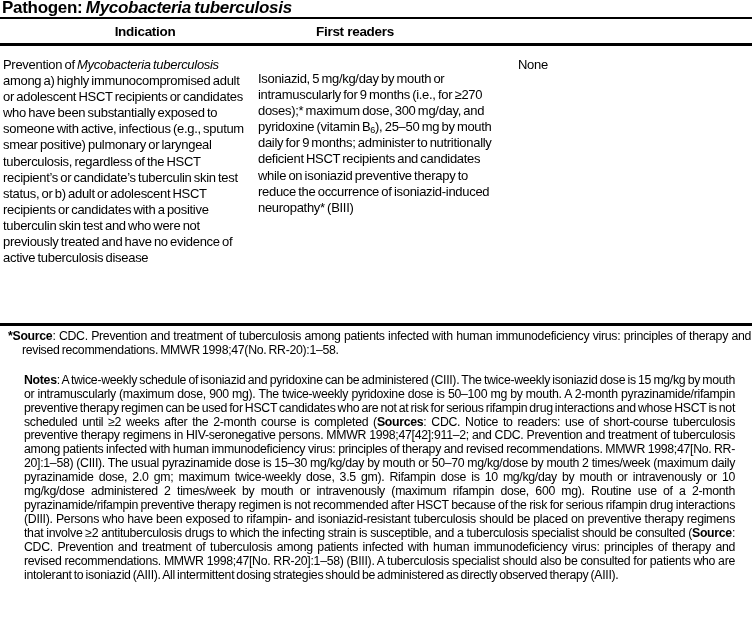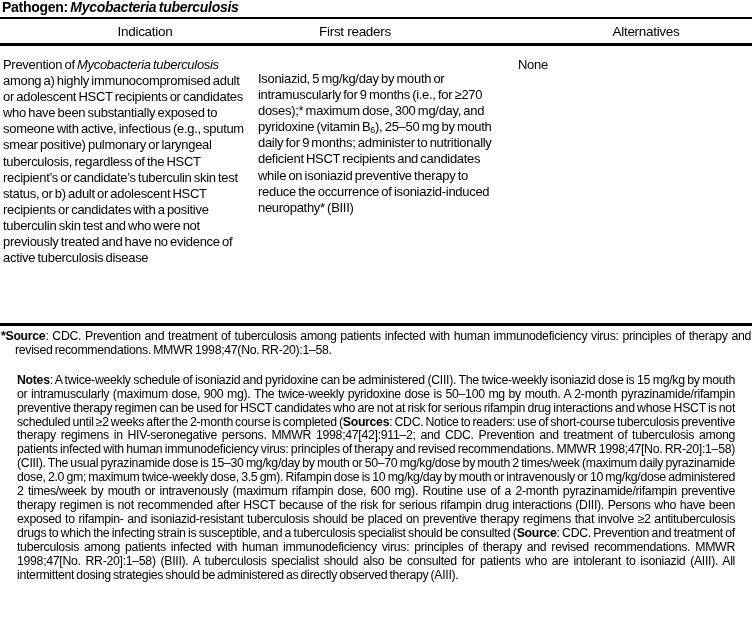--- a/index.html
+++ b/index.html
@@ -7,31 +7,31 @@
     width: 752px; height: 624px;
     background: #ffffff; color: #000000;
     font-family: "Liberation Sans", sans-serif;
     overflow: hidden;
   }
   .page { width: 752px; height: 624px; box-sizing: border-box; padding-top: 1px; }
   .b { font-weight: bold; }
   .i { font-style: italic; }
 
   .pathogen-line {
-    font-size: 14px; line-height: 13px; height: 13px;
+    font-size: 17px; line-height: 13px; height: 13px;
     padding-left: 2px; letter-spacing: -0.3px; word-spacing: -1px;
     white-space: nowrap;
   }
   .rule { background: #000; width: 752px; }
   .rule-thin  { height: 2px; margin-top: 3px; }
   .rule-thick { height: 3px; }
 
   .thead {
     position: relative; height: 24px;
-    font-weight: normal; font-size: 13.5px; letter-spacing: -0.3px;
+    font-weight: bold; font-size: 13.5px; letter-spacing: -0.3px;
   }
   .th { position: absolute; top: 5px; text-align: center; }
   .th-indication   { left: 0;    width: 290px; }
   .th-first-choice { left: 290px; width: 130px; }
   .th-alternatives { left: 540px; width: 212px; }
 
   .tbody {
     display: flex; height: 277px;
     font-size: 13px; line-height: 16.1px;
     letter-spacing: -0.3px; word-spacing: -1px;
@@ -41,21 +41,21 @@
   .cell-first-choice { width: 258px; padding-left: 3px;  padding-right: 14px; margin-top: 14px; }
   .cell-alternatives { width: 239px; padding-left: 5px; }
 
   sub.vitb {
     font-size: 9px; line-height: 0;
     position: relative; top: 2px; vertical-align: baseline;
   }
 
   .footnotes {
     box-sizing: border-box; width: 752px;
-    padding: 4px 1px 0 1px;
+    padding: 4px 1px 0 8px;
     font-size: 12.3px; line-height: 13.9px;
     letter-spacing: -0.3px; word-spacing: -1px;
     text-align: justify;
   }
   .source-note { margin: 0; padding-left: 14px; text-indent: -14px; }
   .notes-note  { margin: 16px; }
 </style>
 </head>
 <body>
 
@@ -63,21 +63,20 @@
 
   <div class="pathogen-line">
     <span class="b">Pathogen: </span><span class="b i">Mycobacteria tuberculosis</span>
   </div>
 
   <div class="rule rule-thin"></div>
 
   <div class="thead">
     <div class="th th-indication">Indication</div>
     <div class="th th-first-choice">First readers</div>
-    <div class="th th-alternatives">Alternatives</div>
   </div>
 
   <div class="rule rule-thick"></div>
 
   <div class="tbody">
     <div class="cell cell-indication">
       <span>Prevention of </span><span class="i">Mycobacteria tuberculosis</span><span> among a) highly immunocompromised adult or adolescent HSCT recipients or candidates who have been substantially exposed to someone with active, infectious (e.g., sputum smear positive) pulmonary or laryngeal tuberculosis, regardless of the HSCT recipient’s or candidate’s tuberculin skin test status, or b) adult or adolescent HSCT recipients or candidates with a positive tuberculin skin test and who were not previously treated and have no evidence of active tuberculosis disease</span>
     </div>
     <div class="cell cell-first-choice">
       <span>Isoniazid, 5 mg/kg/day by mouth or intramuscularly for 9 months (i.e., for ≥270 doses);* maximum dose, 300 mg/day, and pyridoxine (vitamin B</span><sub class="vitb">6</sub><span>), 25–50 mg by mouth daily for 9 months; administer to nutritionally deficient HSCT recipients and candidates while on isoniazid preventive therapy to reduce the occurrence of isoniazid-induced neuropathy* (BIII)</span>

